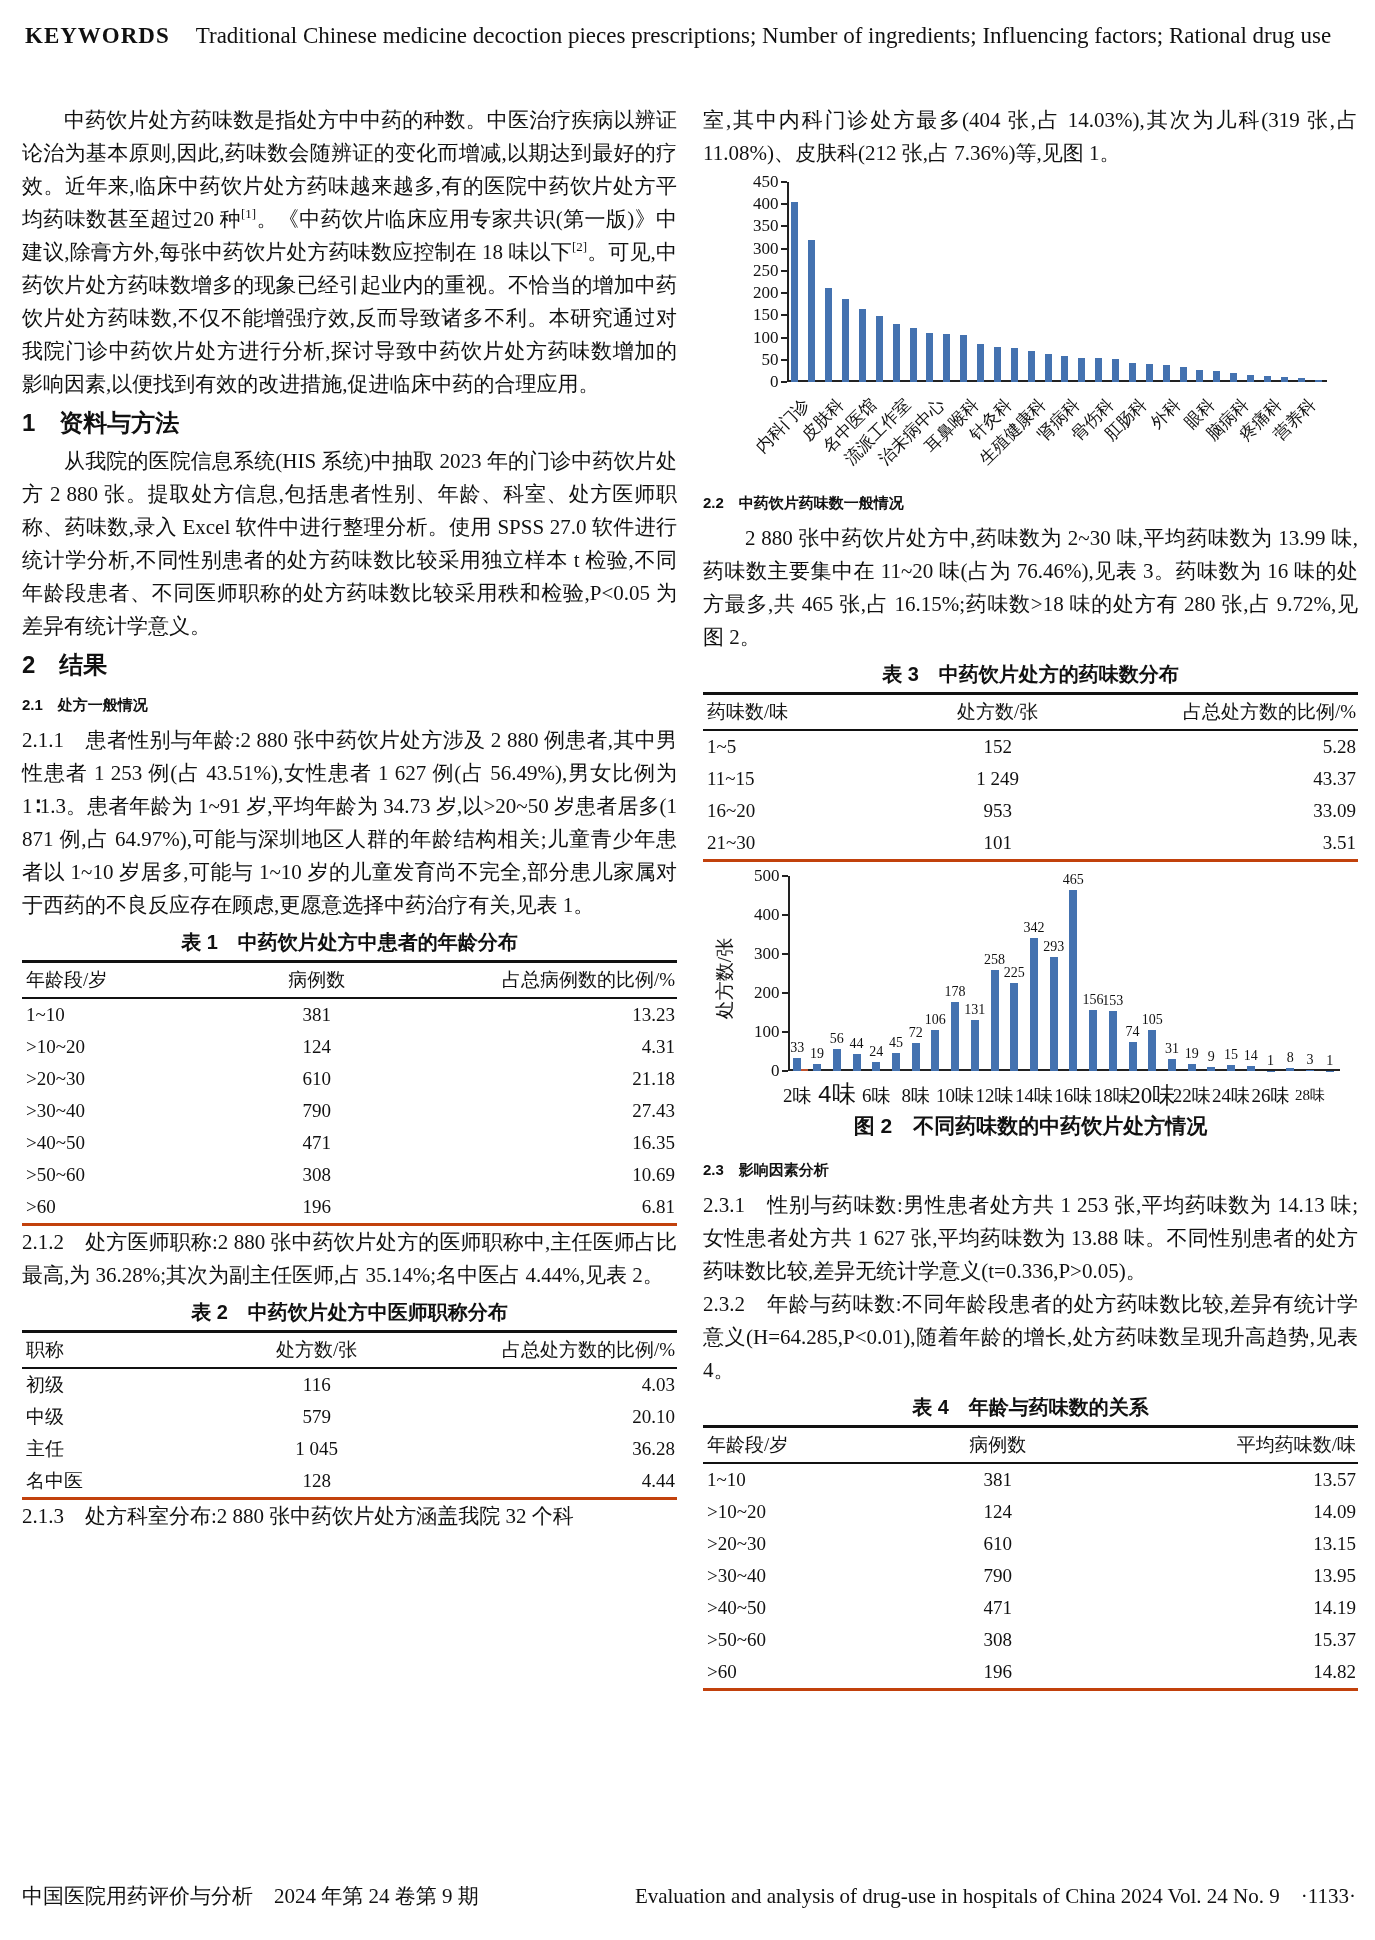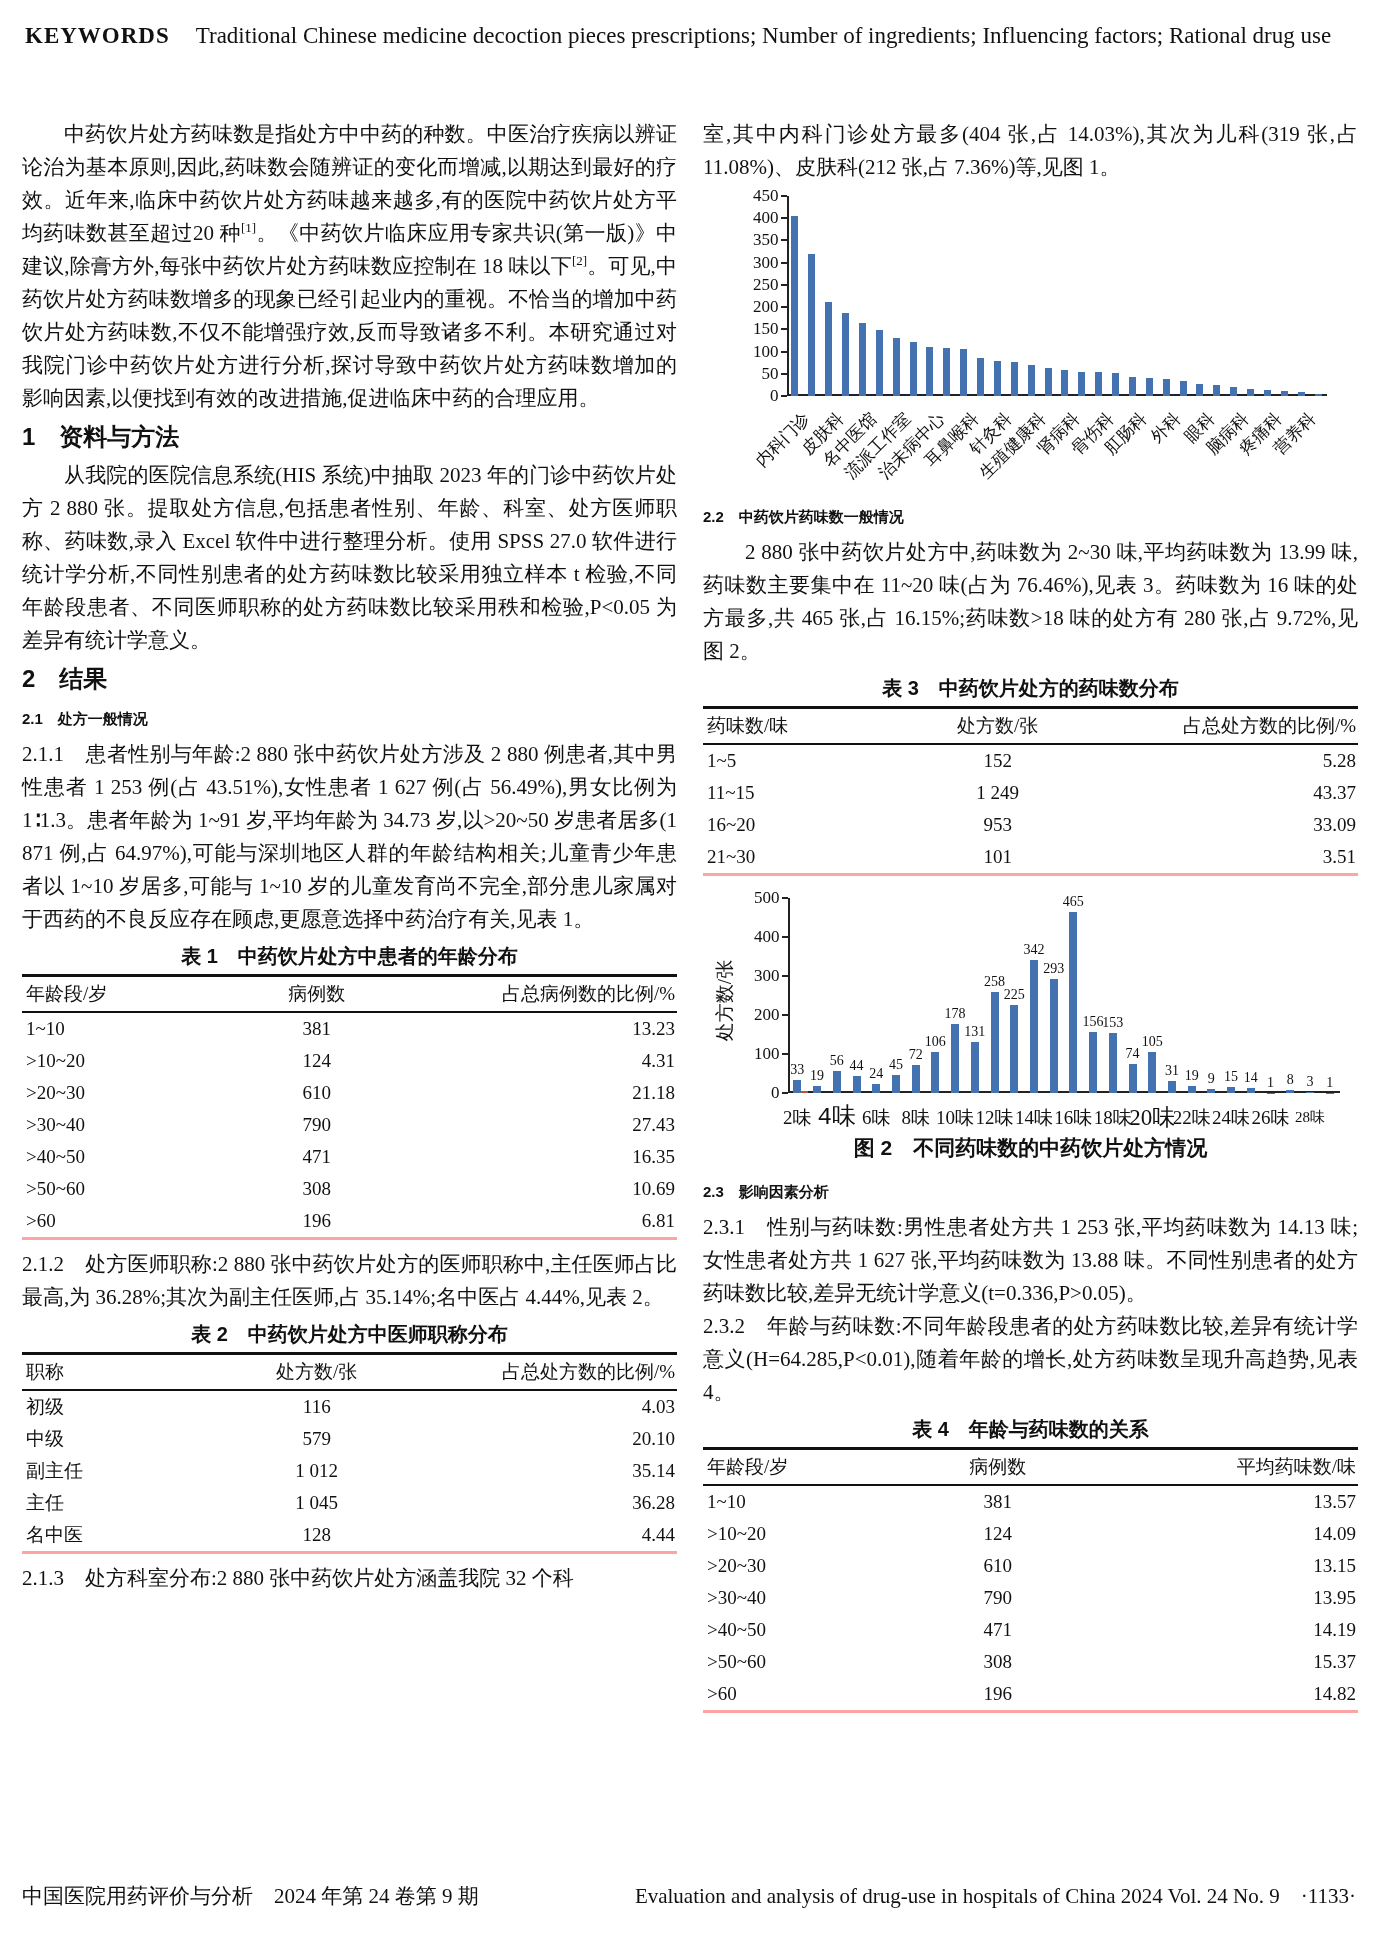--- a/index.html
+++ b/index.html
@@ -9,43 +9,43 @@
     margin:0 auto; font-family:"Liberation Serif", serif; color:#111;
     overflow:hidden;
   }
   
   .keywords {
     position:absolute; left:25px; top:18px; width:1330px;
     font-size:23px; line-height:36px; text-align:justify;
   }
   .kw-label { font-weight:bold; letter-spacing:1px; margin-right:26px; }
   
-  .col { position:absolute; top:118px; width:655px; font-size:21px; line-height:33px; text-align:justify; }
+  .col { position:absolute; top:104px; width:655px; font-size:21px; line-height:33px; text-align:justify; }
   #col-left  { left:22px; }
   #col-right { left:703px; }
   p.body { text-align:justify; }
   p.indent { text-indent:2em; }
   sup { font-size:13px; line-height:0; }
   h2.sec {
     font-family:"Liberation Sans", sans-serif; font-weight:bold;
     font-size:24px; line-height:40px; text-align:left; margin:2px 0 2px 0;
   }
   h3.subsec {
     font-family:"Liberation Sans", sans-serif; font-weight:bold;
     font-size:15px; line-height:36px; text-align:left; margin:1px 0;
   }
   
   .tbl-title {
     font-family:"Liberation Sans", sans-serif; font-weight:bold;
     font-size:20px; text-align:center; margin:6px 0 4px 0; line-height:28px;
   }
   table.data {
     width:100%; border-collapse:collapse;
-    border-top:3px solid #111; border-bottom:3px solid #fca5a5;
-    font-size:19px; margin-bottom:8px;
+    border-top:3px solid #111; border-bottom:3px solid #c2410c;
+    font-size:19px; 
   }
   table.data thead tr { border-bottom:2px solid #111; }
   table.data th { font-weight:normal; padding:4px 2px; line-height:26px; }
   table.data td { padding:3px 2px; line-height:26px; }
   table.data .c0 { text-align:left; width:27%; padding-left:4px; }
   table.data .c1 { text-align:center; width:36%; }
   table.data .c2 { text-align:right; width:37%; }
   
   .chart-wrap { width:100%; display:flex; flex-direction:column; align-items:center; }
   .chart { position:relative; }
@@ -146,25 +146,20 @@
       <tbody>
           <tr>
             <td class="c0">初级</td>
             <td class="c1">116</td>
             <td class="c2">4.03</td>
           </tr>
           <tr>
             <td class="c0">中级</td>
             <td class="c1">579</td>
             <td class="c2">20.10</td>
-          </tr>
-          <tr>
-            <td class="c0">副主任</td>
-            <td class="c1">1 012</td>
-            <td class="c2">35.14</td>
           </tr>
           <tr>
             <td class="c0">主任</td>
             <td class="c1">1 045</td>
             <td class="c2">36.28</td>
           </tr>
           <tr>
             <td class="c0">名中医</td>
             <td class="c1">128</td>
             <td class="c2">4.44</td>

